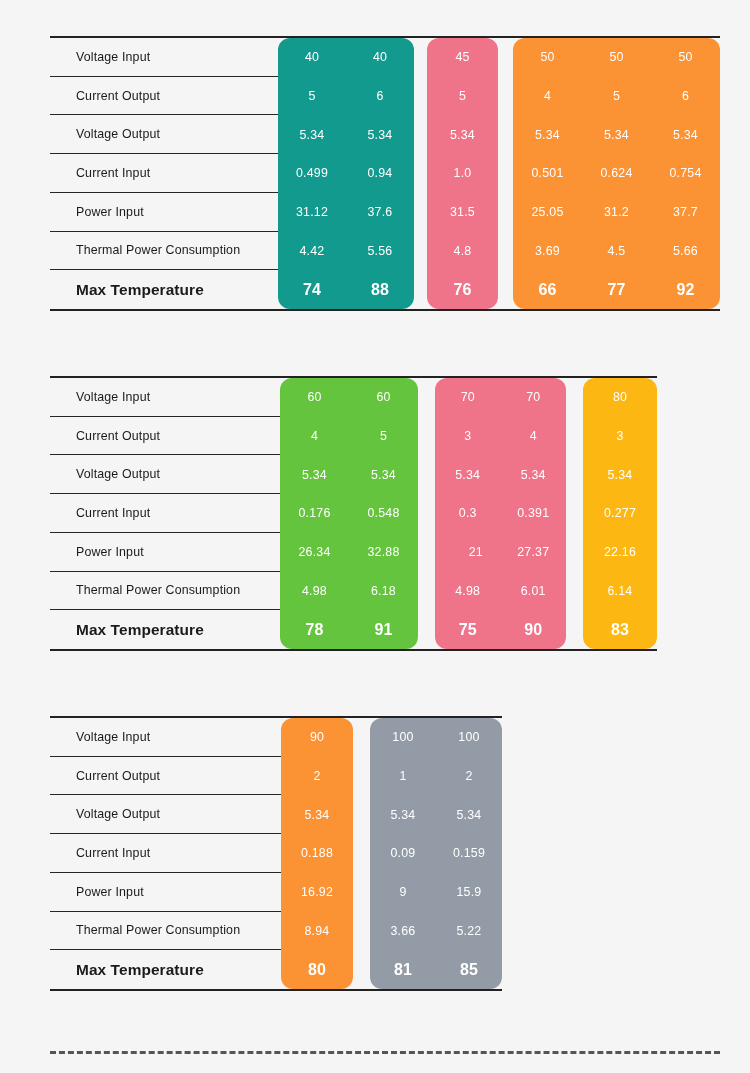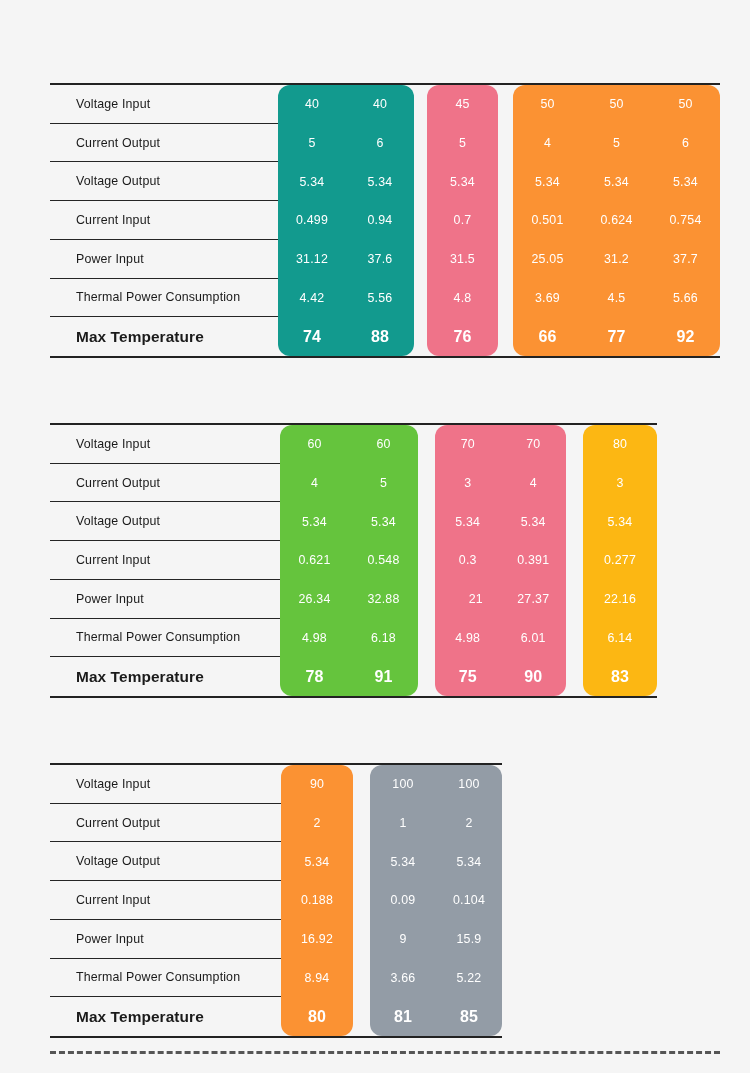--- a/index.html
+++ b/index.html
@@ -20,21 +20,20 @@
     position: relative;
     width: 750px;
     height: 1073px;
     background: #f5f5f5;
   }
 
   
   .spec-table {
     position: absolute;
     box-sizing: border-box;
-    margin-top: 47px;
   }
 
   .table-rule-top,
   .table-rule-bottom {
     position: absolute;
     left: 0;
     height: 2px;
     background: #222222;
   }
   .table-rule-top  { top: 0; }
@@ -151,21 +150,21 @@
           <div class="cell" style="height: 38.7143px;">37.6</div>
           <div class="cell" style="height: 38.7143px;">5.56</div>
           <div class="cell emphasis" style="height: 38.7143px;">88</div>
         </div>
       </div>
       <div class="group-block" style="left: 377px; top: 2px; width: 71px; height: 271px; background: rgb(239, 115, 137);">
         <div class="group-col">
           <div class="cell" style="height: 38.7143px;">45</div>
           <div class="cell" style="height: 38.7143px;">5</div>
           <div class="cell" style="height: 38.7143px;">5.34</div>
-          <div class="cell" style="height: 38.7143px;">0.7</div>
+          <div class="cell" style="height: 38.7143px;">1.0</div>
           <div class="cell" style="height: 38.7143px;">31.5</div>
           <div class="cell" style="height: 38.7143px;">4.8</div>
           <div class="cell emphasis" style="height: 38.7143px; text-align: center;">76</div>
         </div>
       </div>
       <div class="group-block" style="left: 463px; top: 2px; width: 207px; height: 271px; background: rgb(251, 146, 51);">
         <div class="group-col">
           <div class="cell" style="height: 38.7143px;">50</div>
           <div class="cell" style="height: 38.7143px;">4</div>
           <div class="cell" style="height: 38.7143px;">5.34</div>
@@ -218,21 +217,21 @@
         </div>
         <div class="spec-row emphasis" style="height: 38.7143px; width: 100%;">
           <span class="row-label">Max Temperature</span>
         </div>
       </div>
       <div class="group-block" style="left: 230px; top: 2px; width: 138px; height: 271px; background: rgb(101, 196, 61);">
         <div class="group-col">
           <div class="cell" style="height: 38.7143px;">60</div>
           <div class="cell" style="height: 38.7143px;">4</div>
           <div class="cell" style="height: 38.7143px;">5.34</div>
-          <div class="cell" style="height: 38.7143px;">0.621</div>
+          <div class="cell" style="height: 38.7143px;">0.176</div>
           <div class="cell" style="height: 38.7143px;">26.34</div>
           <div class="cell" style="height: 38.7143px;">4.98</div>
           <div class="cell emphasis" style="height: 38.7143px;">78</div>
         </div>
         <div class="group-col">
           <div class="cell" style="height: 38.7143px;">60</div>
           <div class="cell" style="height: 38.7143px;">5</div>
           <div class="cell" style="height: 38.7143px;">5.34</div>
           <div class="cell" style="height: 38.7143px;">0.548</div>
           <div class="cell" style="height: 38.7143px;">32.88</div>
@@ -316,21 +315,21 @@
           <div class="cell" style="height: 38.7143px;">5.34</div>
           <div class="cell" style="height: 38.7143px;">0.09</div>
           <div class="cell" style="height: 38.7143px;">9</div>
           <div class="cell" style="height: 38.7143px;">3.66</div>
           <div class="cell emphasis" style="height: 38.7143px;">81</div>
         </div>
         <div class="group-col">
           <div class="cell" style="height: 38.7143px;">100</div>
           <div class="cell" style="height: 38.7143px;">2</div>
           <div class="cell" style="height: 38.7143px;">5.34</div>
-          <div class="cell" style="height: 38.7143px;">0.104</div>
+          <div class="cell" style="height: 38.7143px;">0.159</div>
           <div class="cell" style="height: 38.7143px;">15.9</div>
           <div class="cell" style="height: 38.7143px;">5.22</div>
           <div class="cell emphasis" style="height: 38.7143px;">85</div>
         </div>
       </div>
     </div>
     <div class="dashed-sep" style="left: 50px; top: 1051px; width: 670px;"></div>
   </div>
 
 </body></html>

